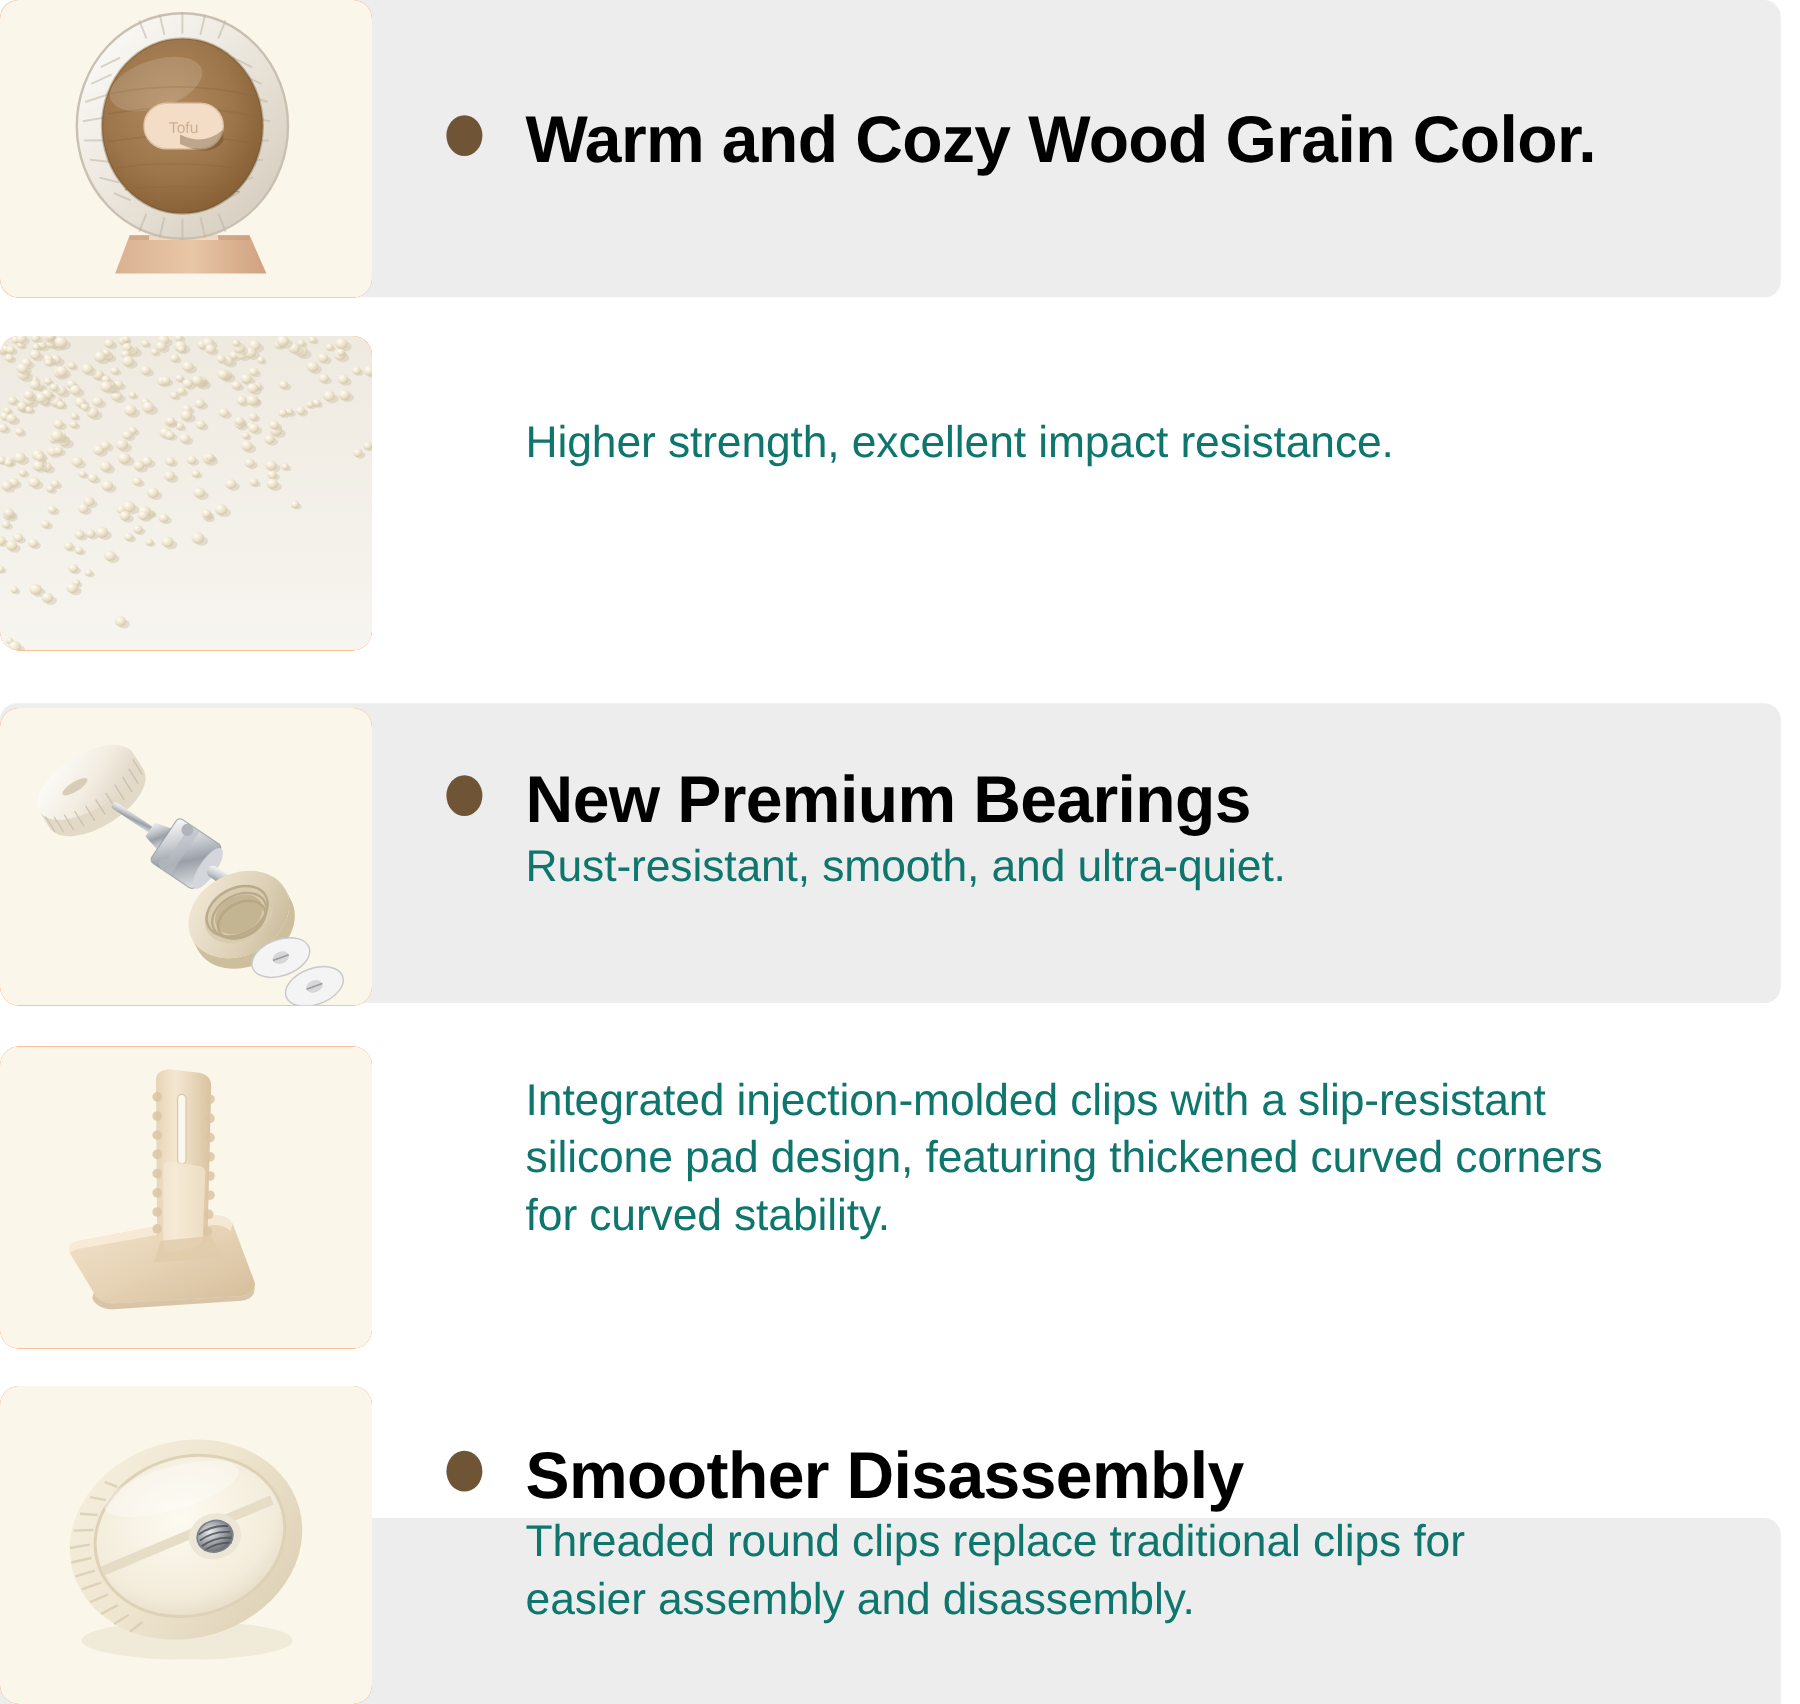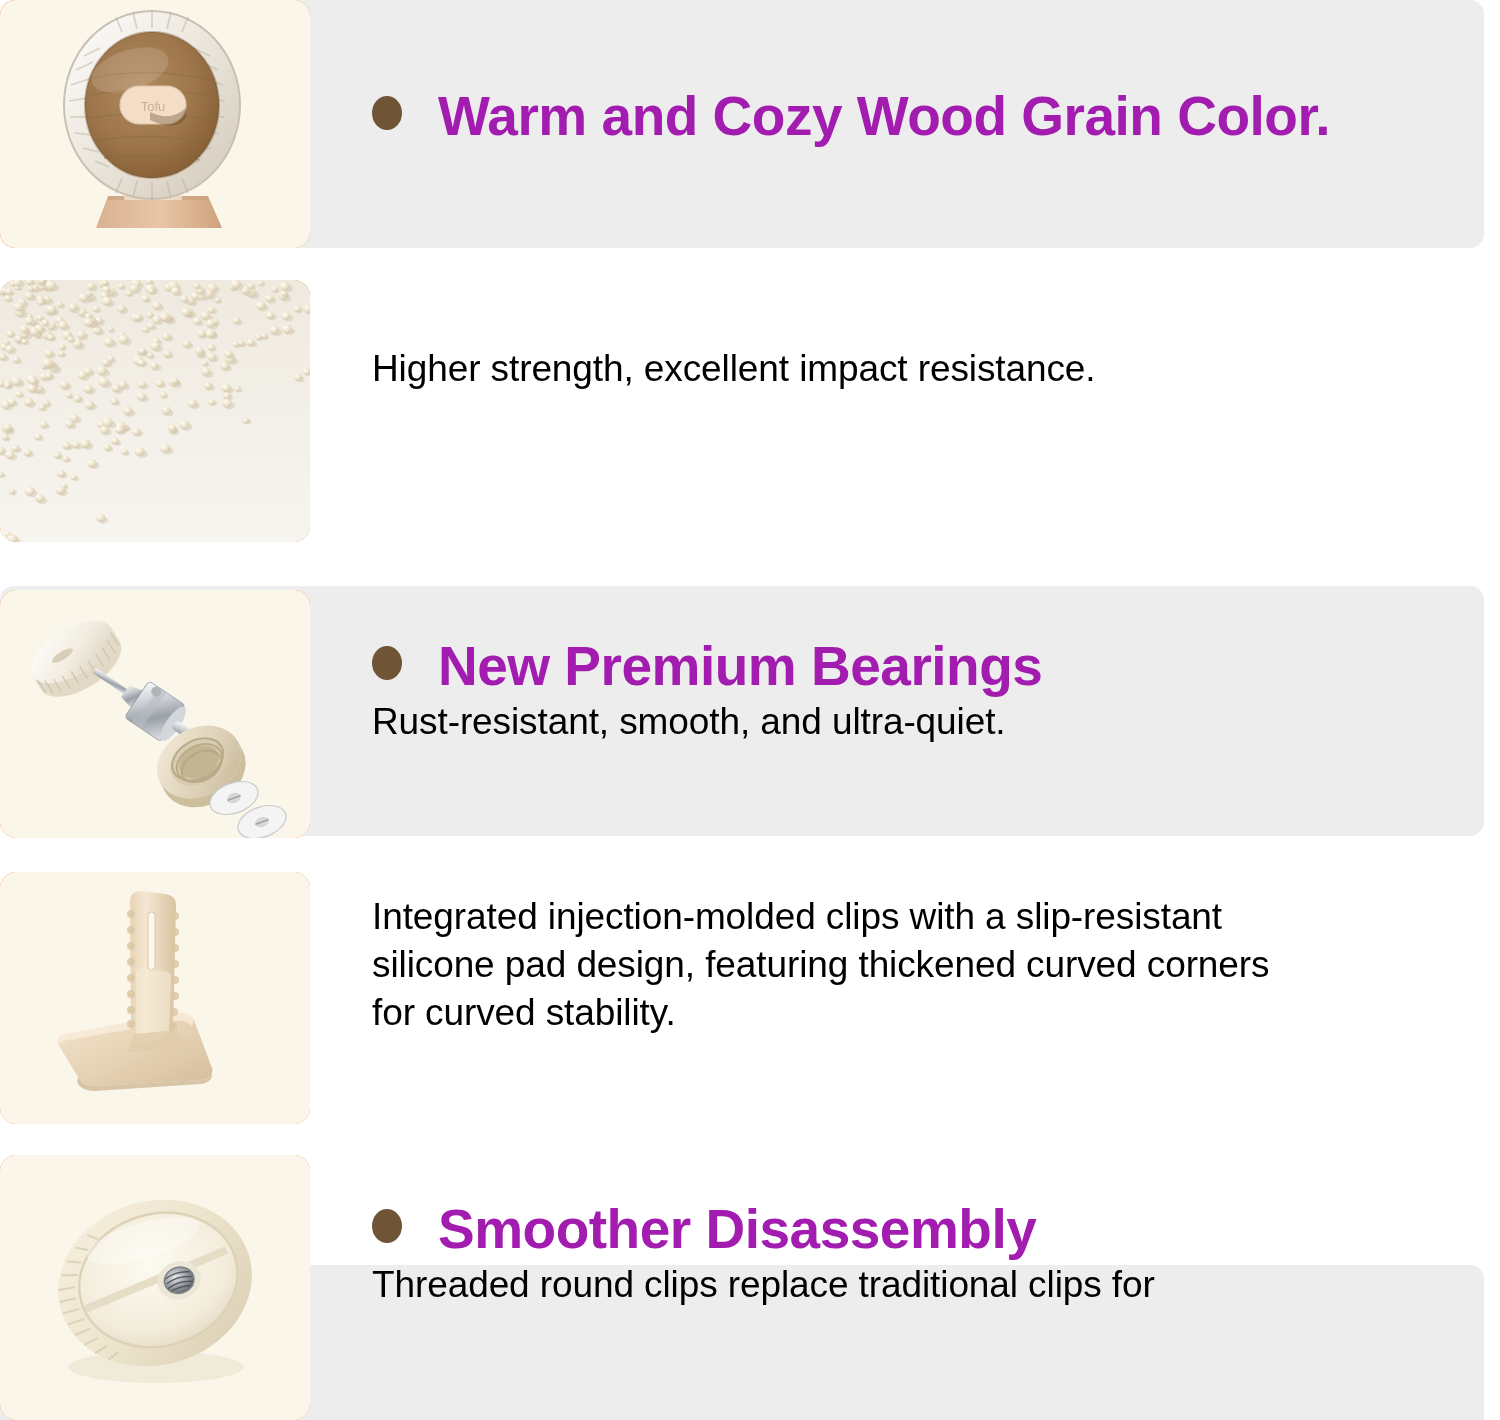--- a/index.html
+++ b/index.html
@@ -59,31 +59,32 @@
     width: 30px;
     height: 34px;
     border-radius: 50%;
     background: #6f5436;
     margin-top: 10px;
   }
 
   .title {
     font-size: 55px;
     font-weight: 700;
-    color: #a21caf;
+    color: #000000;
     line-height: 1.12;
     letter-spacing: -0.5px;
     margin-left: 36px;
     white-space: nowrap;
   }
 
   .desc {
+    margin-left: 66px;
     font-size: 37px;
     font-weight: 400;
-    color: #000000;
+    color: #0f766e;
     line-height: 1.30;
     letter-spacing: -0.1px;
   }
   .desc .line { display: block; white-space: nowrap; }
 
   
   #band-1 { top: 0px;    height: 248px; }
   #band-2 { top: 248px;  height: 338px; }
   #band-3 { top: 586px;  height: 250px; }
   #band-4 { top: 836px;  height: 429px; }
@@ -972,16 +973,17 @@
     </div>
   </div>
 
   <div class="textcol" id="text-5">
     <div class="headline">
       <span class="bullet"></span>
       <span class="title">Smoother Disassembly</span>
     </div>
     <div class="desc">
       <span class="line">Threaded round clips replace traditional clips for</span>
+      <span class="line">easier assembly and disassembly.</span>
     </div>
   </div>
 
 </div>
 
 </body></html>

